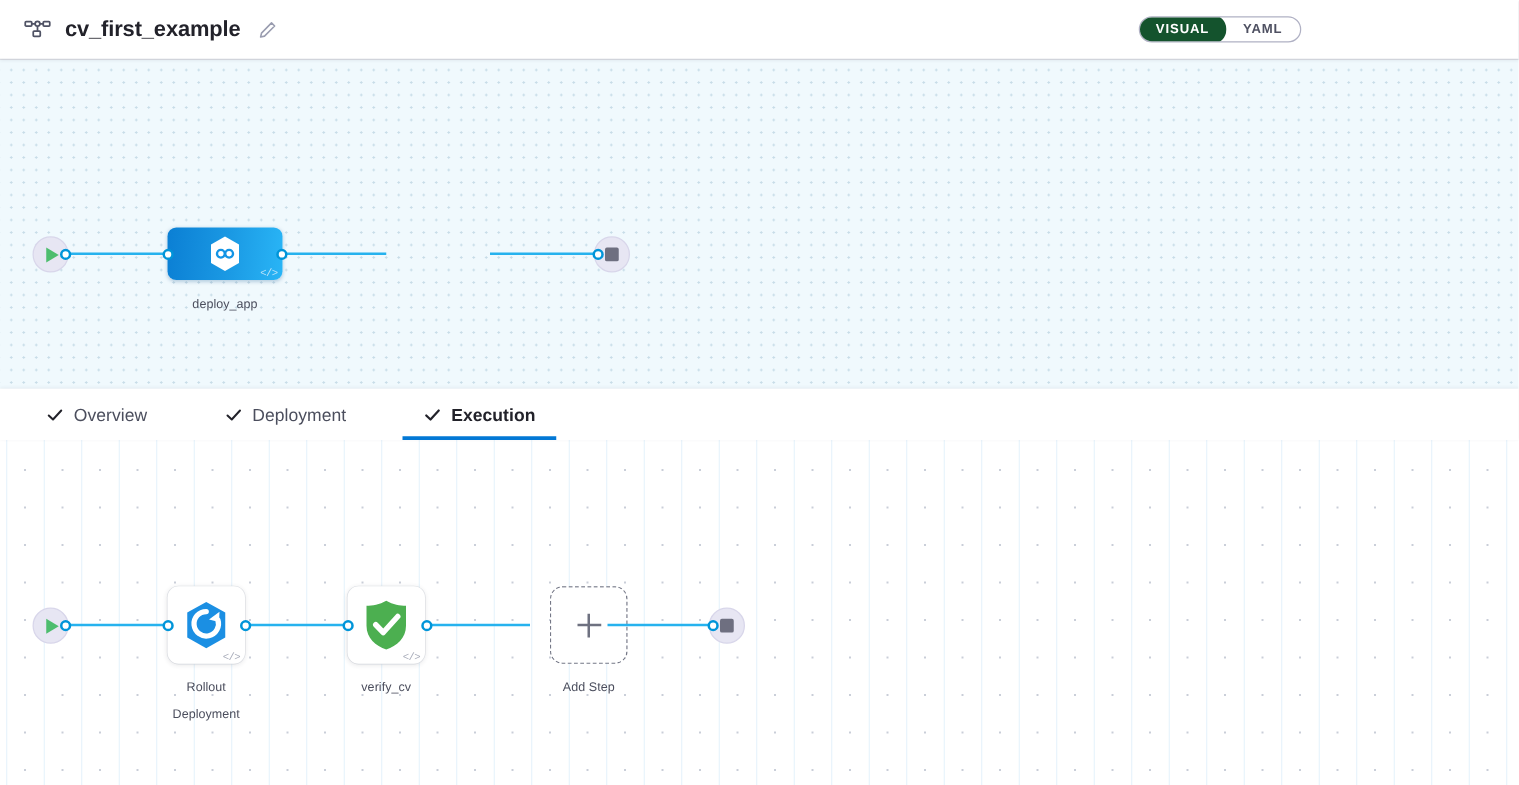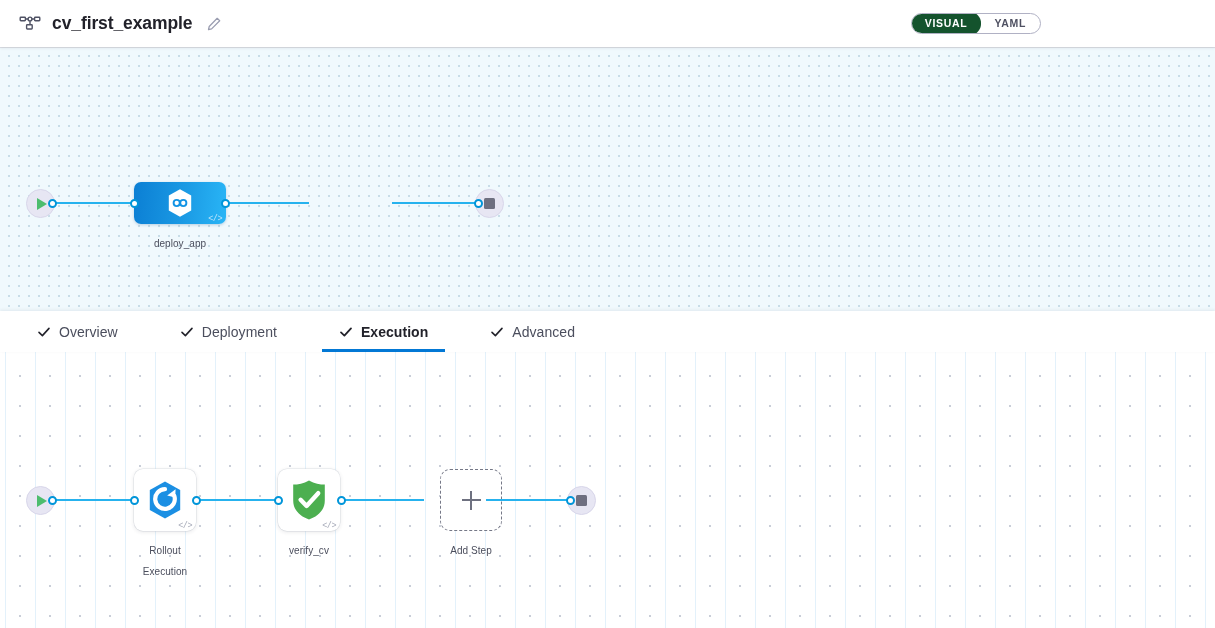--- a/index.html
+++ b/index.html
@@ -362,28 +362,20 @@
 
     <button class="tab active">
       <span class="check">
         <svg viewBox="0 0 14 14" width="14" height="14">
             <path d="M2 7.4 L5.4 10.6 L12 3.4" fill="none" stroke="#22222a" stroke-width="1.8" stroke-linecap="round" stroke-linejoin="round"></path>
           </svg>
       </span>
       <span class="tab-label">Execution</span>
     </button>
 
-    <button class="tab">
-      <span class="check">
-        <svg viewBox="0 0 14 14" width="14" height="14">
-            <path d="M2 7.4 L5.4 10.6 L12 3.4" fill="none" stroke="#22222a" stroke-width="1.6" stroke-linecap="round" stroke-linejoin="round"></path>
-          </svg>
-      </span>
-      <span class="tab-label">Advanced</span>
-    </button>
   </div>
 
   <div id="step-canvas" class="canvas">
 
     <div class="link" style="left:52px; top:147px; width:84px;"></div>
     <div class="link" style="left:196px; top:147px; width:86px;"></div>
     <div class="link" style="left:341px; top:147px; width:83px;"></div>
     <div class="link" style="left:486px; top:147px; width:86px;"></div>
 
     <div class="terminal" style="left:26px; top:134px;">
@@ -396,21 +388,21 @@
         <span>
           <svg viewBox="0 0 38 40" width="38" height="40">
             <path d="M19 1.5 L34.2 10 L34.2 30 L19 38.5 L3.8 30 L3.8 10 Z" fill="#1b8fe3"></path>
             <path d="M19 9.2 a9.8 9.8 0 1 0 9.3 6.7" fill="none" stroke="#ffffff" stroke-width="4.2" stroke-linecap="round"></path>
             <path d="M29.6 9.3 L29.2 17.6 L21.2 15.6 Z" fill="#ffffff"></path>
           </svg>
         </span>
         <span class="code-badge on-white">&lt;/&gt;</span>
       </div>
       <div class="node-label">Rollout
-Execution</div>
+Deployment</div>
     </div>
     <div class="port" style="left:130px; top:144px;"></div>
     <div class="port" style="left:192px; top:144px;"></div>
 
     <div class="node-wrap" style="left:278px; top:117px;">
       <div class="step-card">
         <span>
           <svg viewBox="0 0 38 42" width="38" height="42">
             <path d="M19 1.5 C13.6 4.6 8 5.6 3.2 5.6 L3.2 21.5 C3.2 31.5 10.6 37.5 19 40.5
                      C27.4 37.5 34.8 31.5 34.8 21.5 L34.8 5.6 C30 5.6 24.4 4.6 19 1.5 Z" fill="#4caf50"></path>

